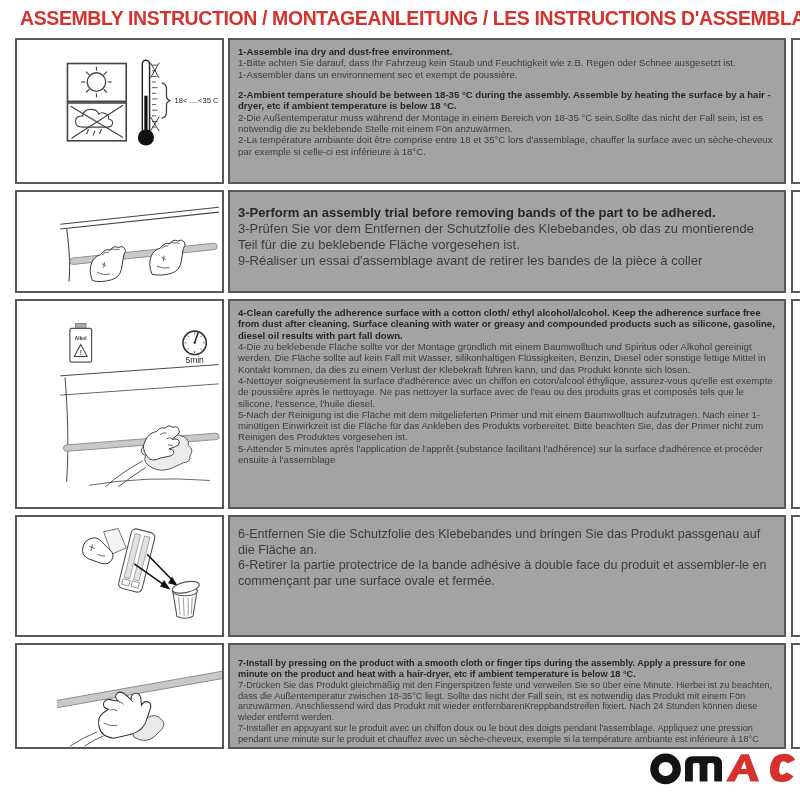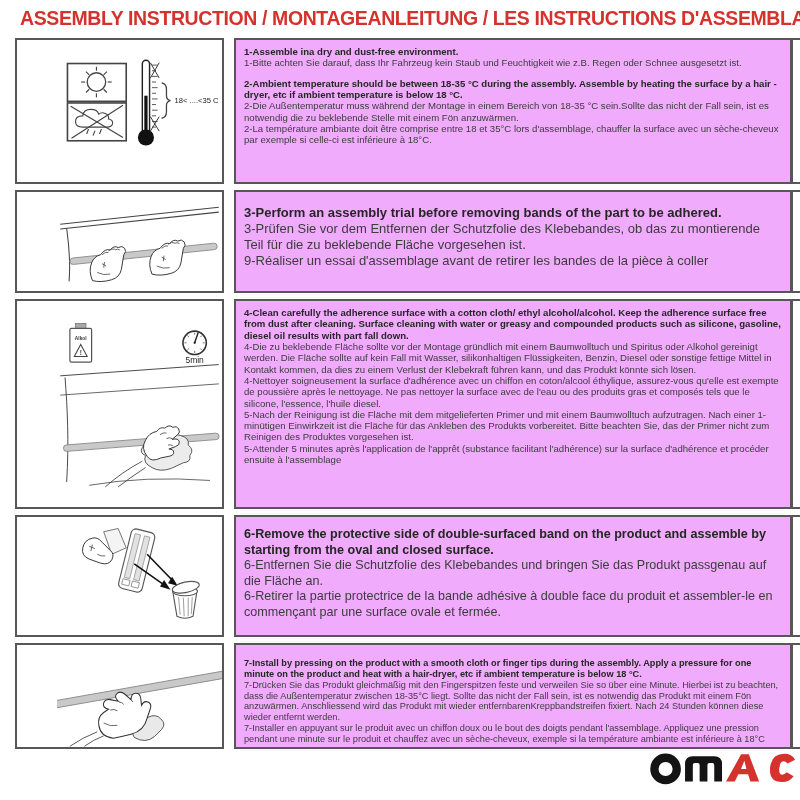--- a/index.html
+++ b/index.html
@@ -5,22 +5,22 @@
   html,body{margin:0;padding:0;background:#fff;}
   .page{position:relative;width:800px;height:800px;background:#fff;overflow:hidden;
         font-family:"Liberation Sans",sans-serif;}
   .title{position:absolute;top:6px;left:0;width:800px;text-align:center;
          color:#d5312d;font-weight:bold;font-size:20.5px;letter-spacing:-.4px;
          transform:scaleX(.95);transform-origin:400px 50%;white-space:nowrap;}
   .row{position:absolute;left:15px;width:771px;}
   .illus{position:absolute;left:0;top:0;bottom:0;width:209px;border:2px solid #575757;
          background:#fff;box-sizing:border-box;padding-left:40px;}
   .illus svg{display:block;width:100%;height:100%;}
-  .textpanel{position:absolute;left:219px;top:0;bottom:0;width:558px;border:2px solid #575757;
-         background:#f0abfc;box-sizing:border-box;overflow:hidden;}
+  .textpanel{position:absolute;left:213px;top:0;bottom:0;width:558px;border:2px solid #575757;
+         background:#a3a3a3;box-sizing:border-box;overflow:hidden;}
   .textpanel p{margin:0;color:#3c3c3c;}
   .textpanel p.en{font-weight:bold;color:#262626;}
   .sm p{font-size:9.6px;line-height:1.18;}
   .xs p{font-size:9.2px;line-height:1.18;}
   .lg p{font-size:13px;line-height:1.24;}
   .md p{font-size:12.6px;line-height:1.24;}
   .pad-sm{padding:6px 8px 4px 8px;}
   .pad-lg{padding:13px 8px 0 8px;}
   .pad-md{padding:10px 8px 4px 8px;}
   .gap{margin-top:9px !important;}
@@ -89,20 +89,21 @@
               <line x1="127" y1="78" x2="116" y2="96"></line>
           </g>
           <path d="M130,36 q6,1 6,8 v8 q0,5 5,6 q-5,1 -5,6 v8 q0,7 -6,8" class="stroke" stroke-width="1.6"></path>
           <text x="146" y="61" font-size="9.5" fill="#222">18&lt; ....&lt;35 C</text>
         </g>
       </svg>
     </div>
     <div class="textpanel sm pad-sm">
       <p class="en">1-Assemble ina dry and dust-free environment.</p>
       <p>1-Bitte achten Sie darauf, dass Ihr Fahrzeug kein Staub und Feuchtigkeit wie z.B. Regen oder Schnee ausgesetzt ist.</p>
+      <p>1-Assembler dans un environnement sec et exempt de poussière.</p>
       <p class="en gap">2-Ambient temperature should be between 18-35 °C  during the assembly. Assemble by heating the surface by a hair -dryer, etc if ambient temperature is below 18 °C.</p>
       <p>2-Die Außentemperatur muss während der Montage in einem Bereich von 18-35 °C  sein.Sollte das nicht der Fall sein, ist es notwendig die zu beklebende Stelle mit einem Fön anzuwärmen.</p>
       <p>2-La température ambiante doit être comprise entre 18 et 35°C lors d'assemblage, chauffer la surface avec un sèche-cheveux par exemple si celle-ci est inférieure à 18°C.</p>
     </div>
     <div class="edge-strip"></div>
   </div>
 
   <div class="row" style="top:190px;height:103px;">
     <div class="illus">
       <svg viewBox="0 0 205 99" preserveAspectRatio="xMidYMid meet">
@@ -232,21 +233,20 @@
               <line x1="157" y1="86" x2="158" y2="109"></line>
             <line x1="163" y1="86" x2="163" y2="109"></line>
               <line x1="168" y1="85" x2="167" y2="106"></line>
           </g>
           <ellipse cx="159" cy="78" rx="15.5" ry="5.5" fill="#fff" stroke="#555" stroke-width="1.3"></ellipse>
           <ellipse cx="160" cy="73" rx="17" ry="6.5" fill="#fff" stroke="#555" stroke-width="1.4" transform="rotate(-12 160 73)"></ellipse>
         </g>
       </svg>
     </div>
     <div class="textpanel md pad-md">
-      <p class="en">6-Remove the protective side of double-surfaced band on the product and assemble by starting from the oval and closed surface.</p>
       <p>6-Entfernen Sie die Schutzfolie des Klebebandes und bringen Sie das Produkt passgenau auf die Fläche an.</p>
       <p>6-Retirer la partie protectrice de la bande adhésive à double face du produit et assembler-le en commençant par une surface ovale et fermée.</p>
     </div>
     <div class="edge-strip"></div>
   </div>
 
   <div class="row" style="top:643px;height:106px;">
     <div class="illus">
       <svg viewBox="0 0 205 125" preserveAspectRatio="xMidYMid meet">
         <g transform="rotate(-10 0 72)">

